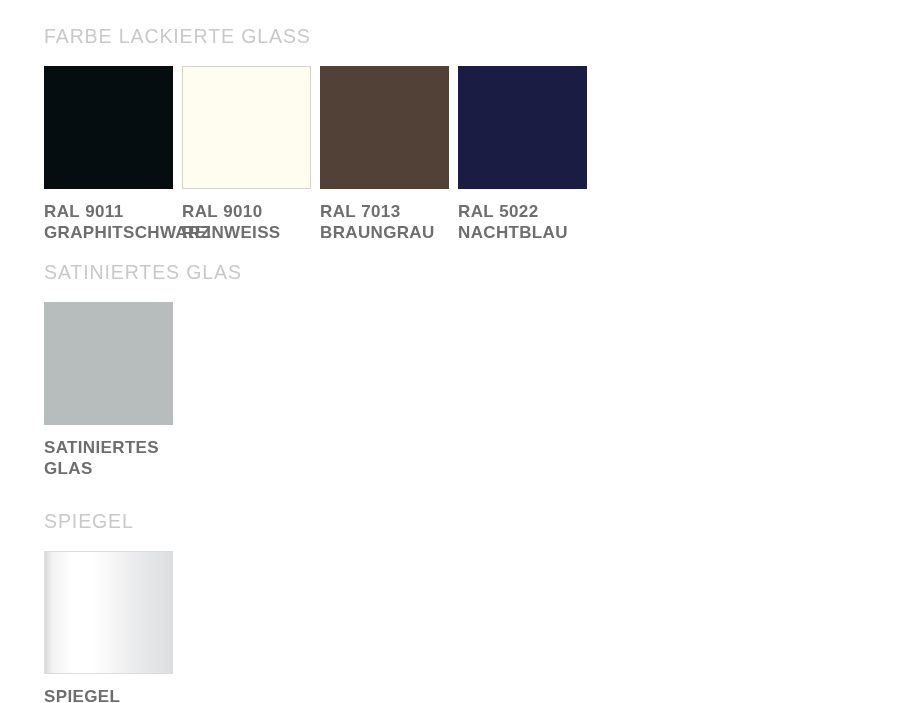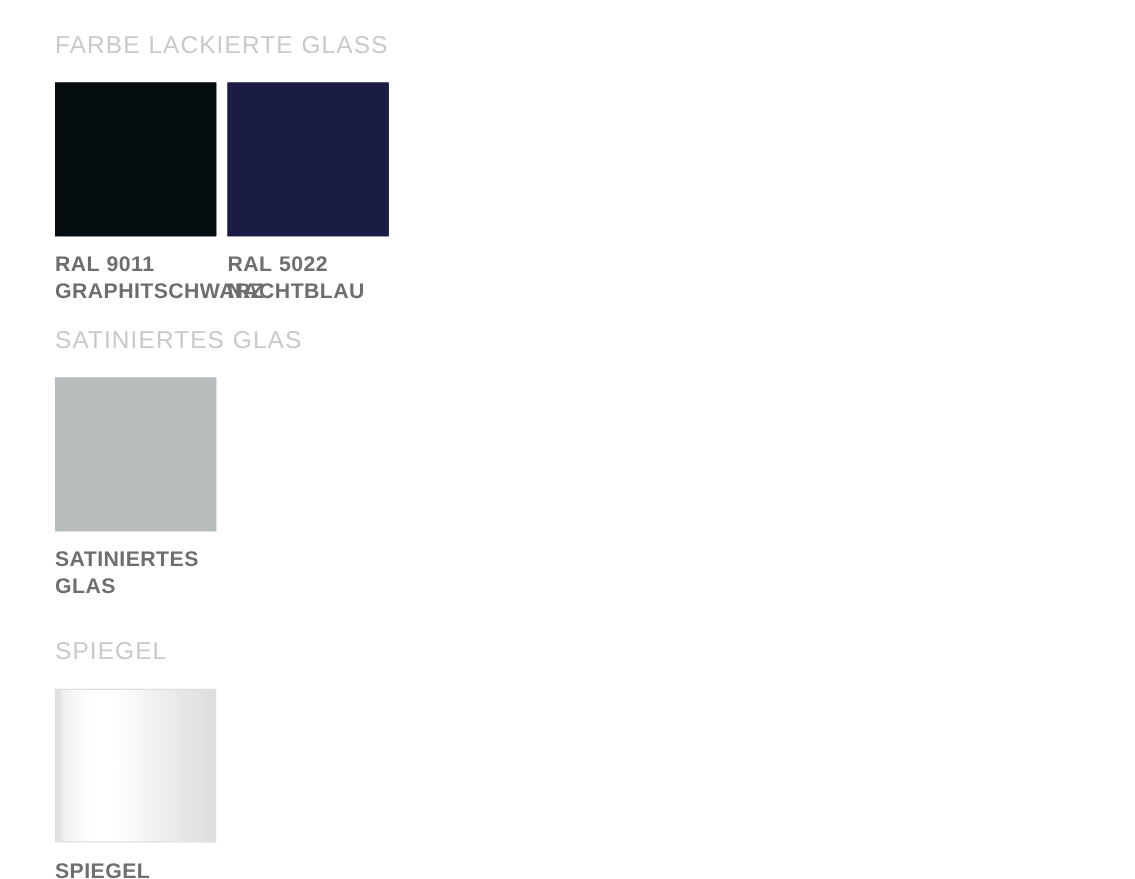--- a/index.html
+++ b/index.html
@@ -109,22 +109,30 @@
   <div class="section section-painted">
     <div class="section-heading">FARBE LACKIERTE GLASS</div>
 
     <div class="swatch-row">
 
       <div class="swatch-cell">
         <div class="swatch-chip no-border" style="background: rgb(5, 13, 16); border-color: rgb(5, 13, 16);"></div>
         <div class="swatch-label">RAL 9011 GRAPHITSCHWARZ</div>
       </div>
 
+      <div class="swatch-cell">
+        <div class="swatch-chip" style="background: rgb(255, 253, 240); border-color: rgb(213, 212, 203);"></div>
+        <div class="swatch-label">RAL 9010 REINWEISS</div>
+      </div>
 
 
+      <div class="swatch-cell">
+        <div class="swatch-chip no-border" style="background: rgb(81, 65, 55); border-color: rgb(81, 65, 55);"></div>
+        <div class="swatch-label">RAL 7013 BRAUNGRAU</div>
+      </div>
 
 
       <div class="swatch-cell">
         <div class="swatch-chip no-border" style="background: rgb(27, 28, 67); border-color: rgb(27, 28, 67);"></div>
         <div class="swatch-label">RAL 5022 NACHTBLAU</div>
       </div>
 
     </div>
   </div>
 

